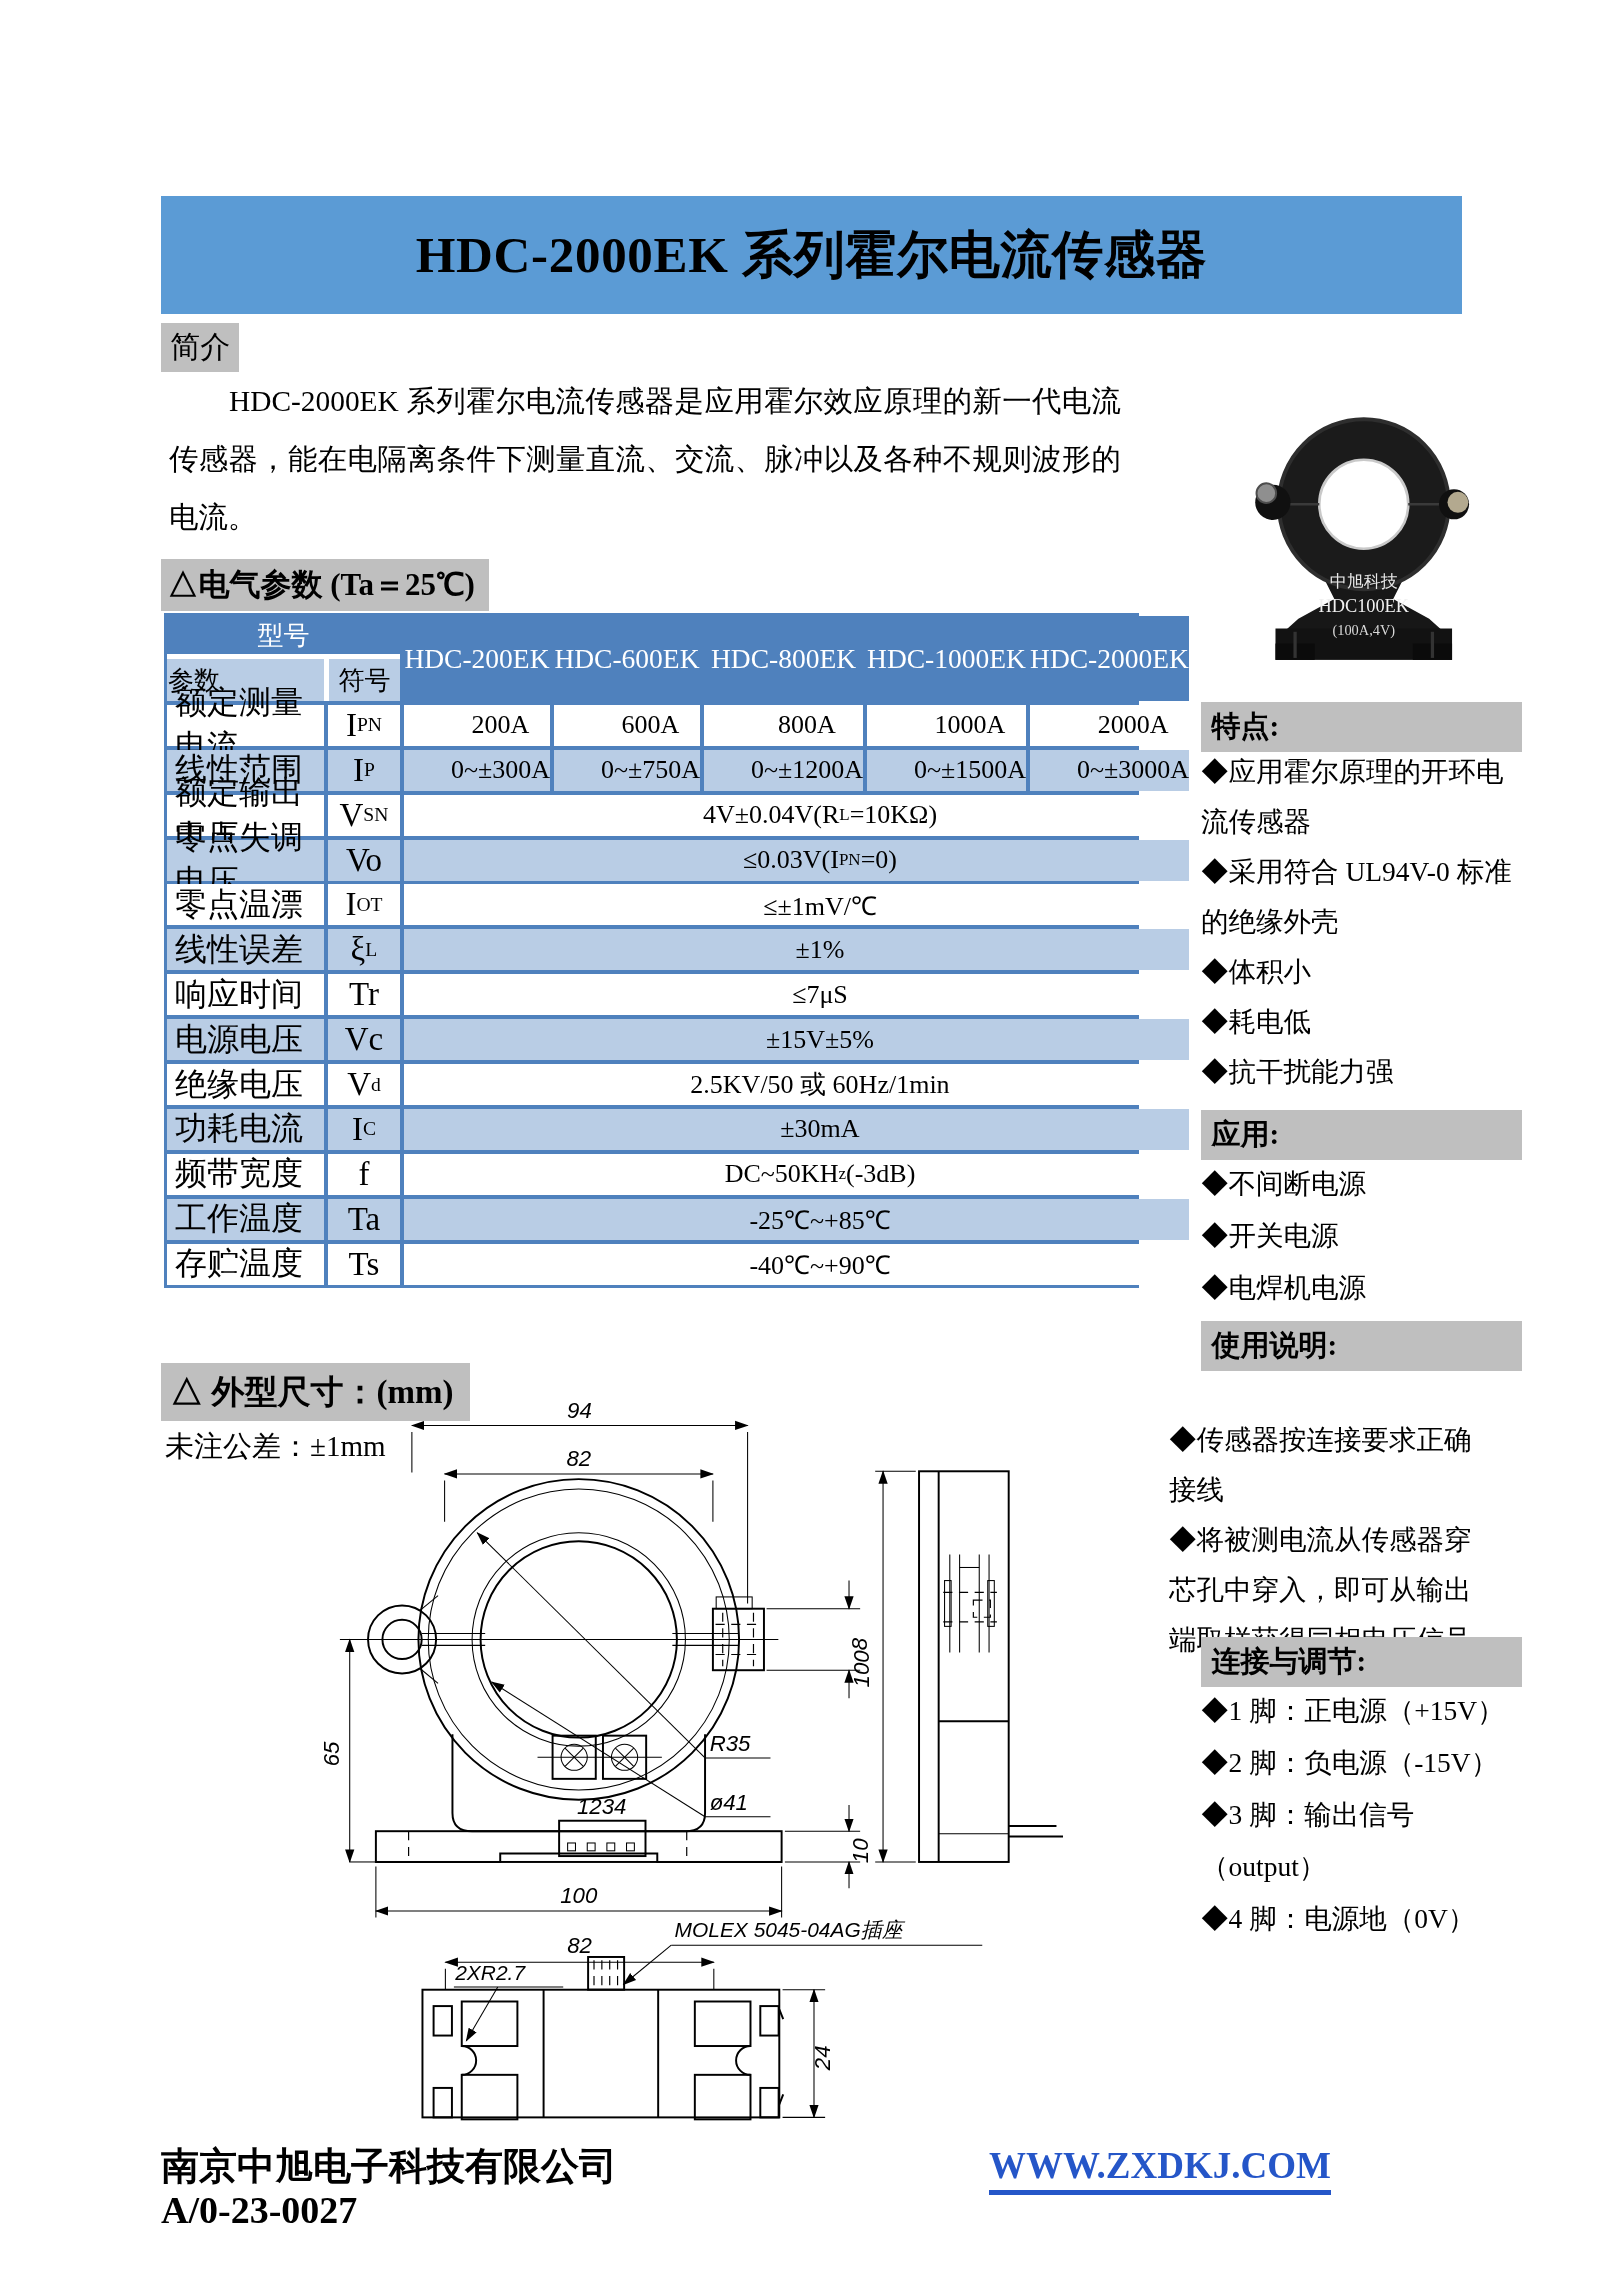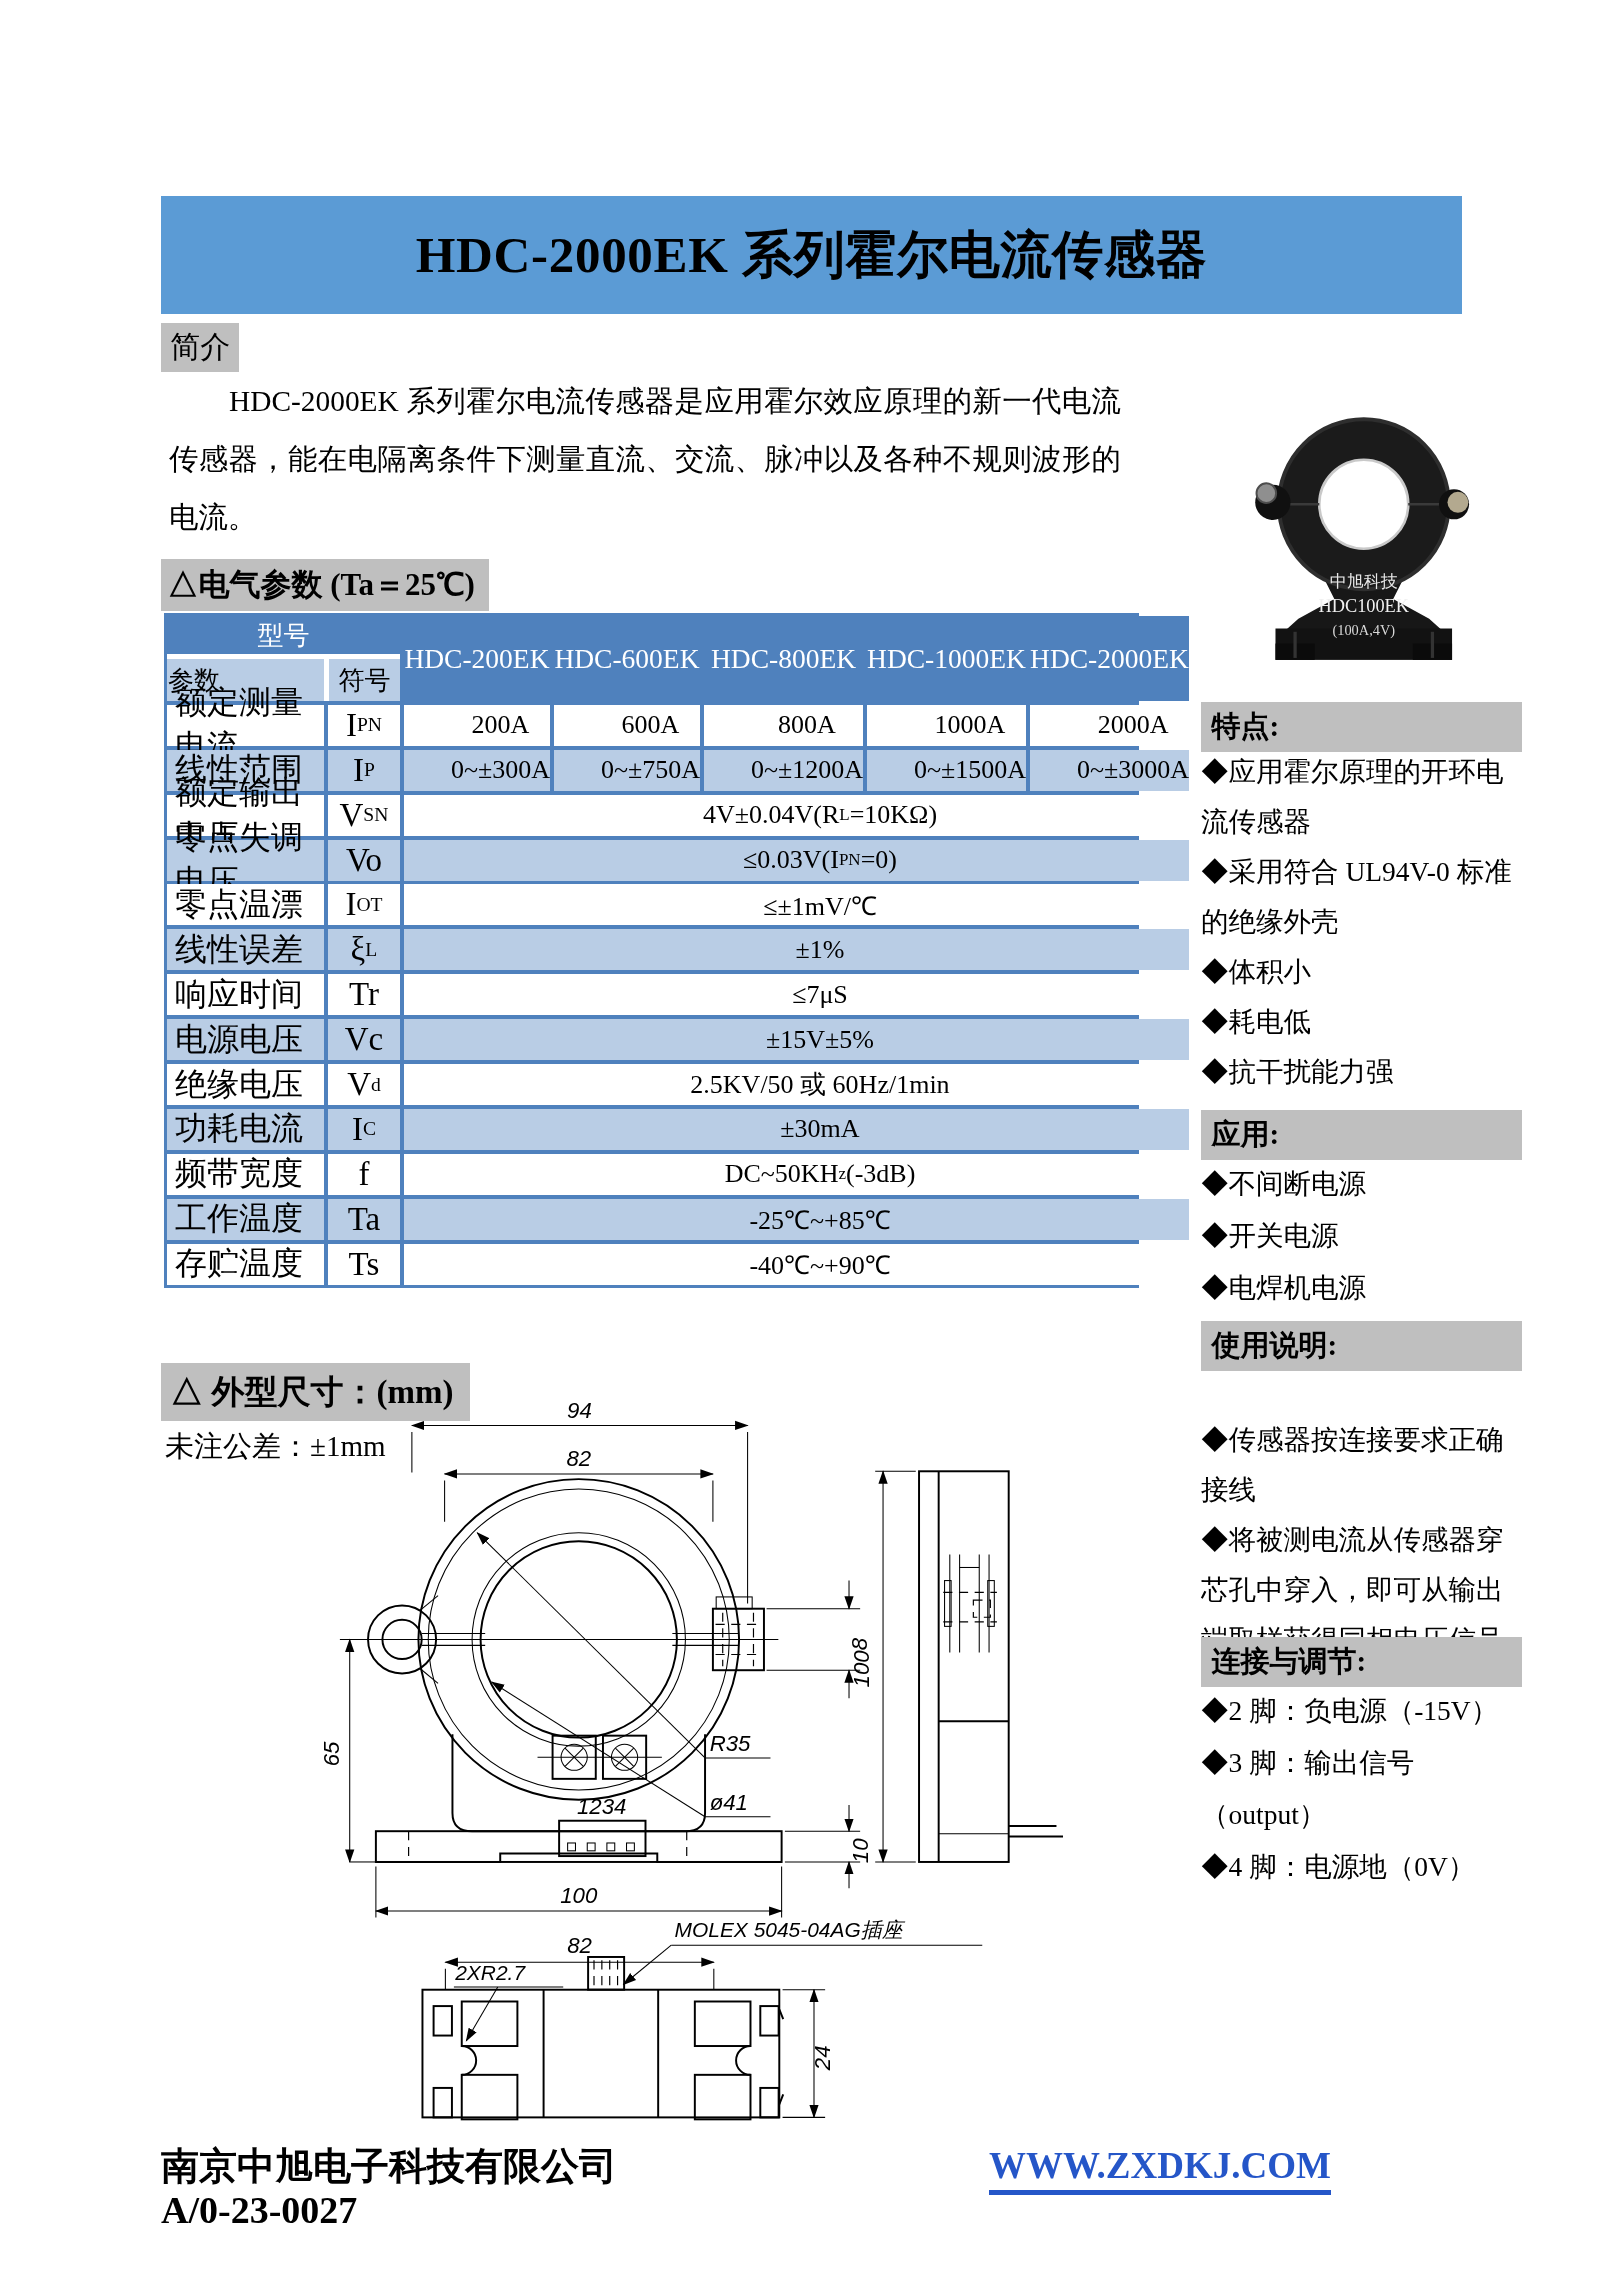--- a/index.html
+++ b/index.html
@@ -221,27 +221,28 @@
   </div>
 
   <div class="abs gray-h side-h" style="left:1201px; top:1110px;">应用:</div>
   <div class="abs side-list wide" style="left:1201px; top:1158px;">
     <div>◆不间断电源</div>
     <div>◆开关电源</div>
     <div>◆电焊机电源</div>
   </div>
 
   <div class="abs gray-h side-h" style="left:1201px; top:1321px;">使用说明:</div>
-  <div class="abs side-list" style="left:1201px; top:1415px;">
+  <div class="abs side-list" style="left:1169px; top:1415px;">
     <div>◆传感器按连接要求正确接线</div>
     <div>◆将被测电流从传感器穿芯孔中穿入，即可从输出端取样获得同相电压信号</div>
   </div>
 
   <div class="abs gray-h side-h" style="left:1201px; top:1637px;">连接与调节:</div>
   <div class="abs side-list wide" style="left:1201px; top:1685px;">
+    <div>◆1 脚：正电源（+15V）</div>
     <div>◆2 脚：负电源（-15V）</div>
     <div>◆3 脚：输出信号（output）</div>
     <div>◆4 脚：电源地（0V）</div>
   </div>
 
   <div class="abs gray-h dim-heading">△ 外型尺寸：(mm)</div>
   <div class="abs tolerance">未注公差：±1mm</div>
 
   <svg class="abs" style="left:281px; top:1394px;" width="818" height="576" viewBox="0 0 1250 880">
     <defs>

